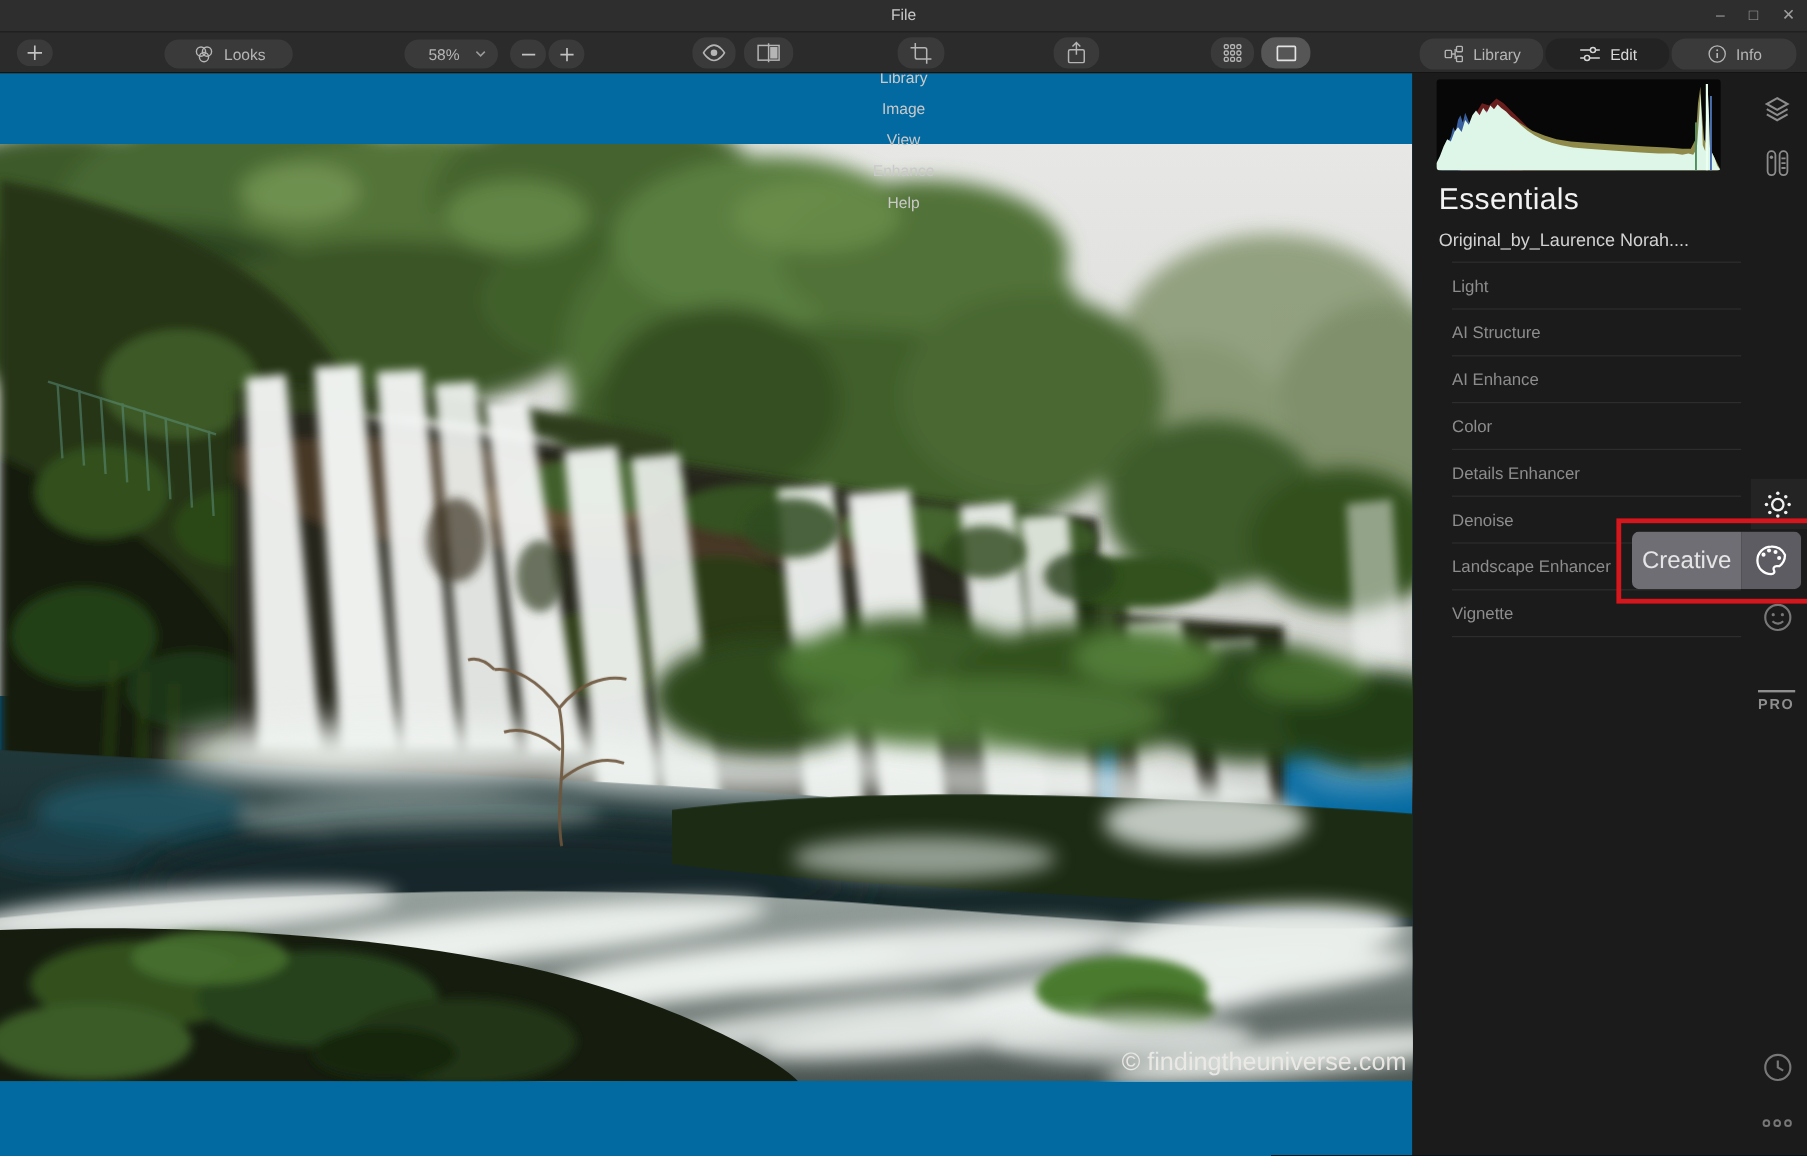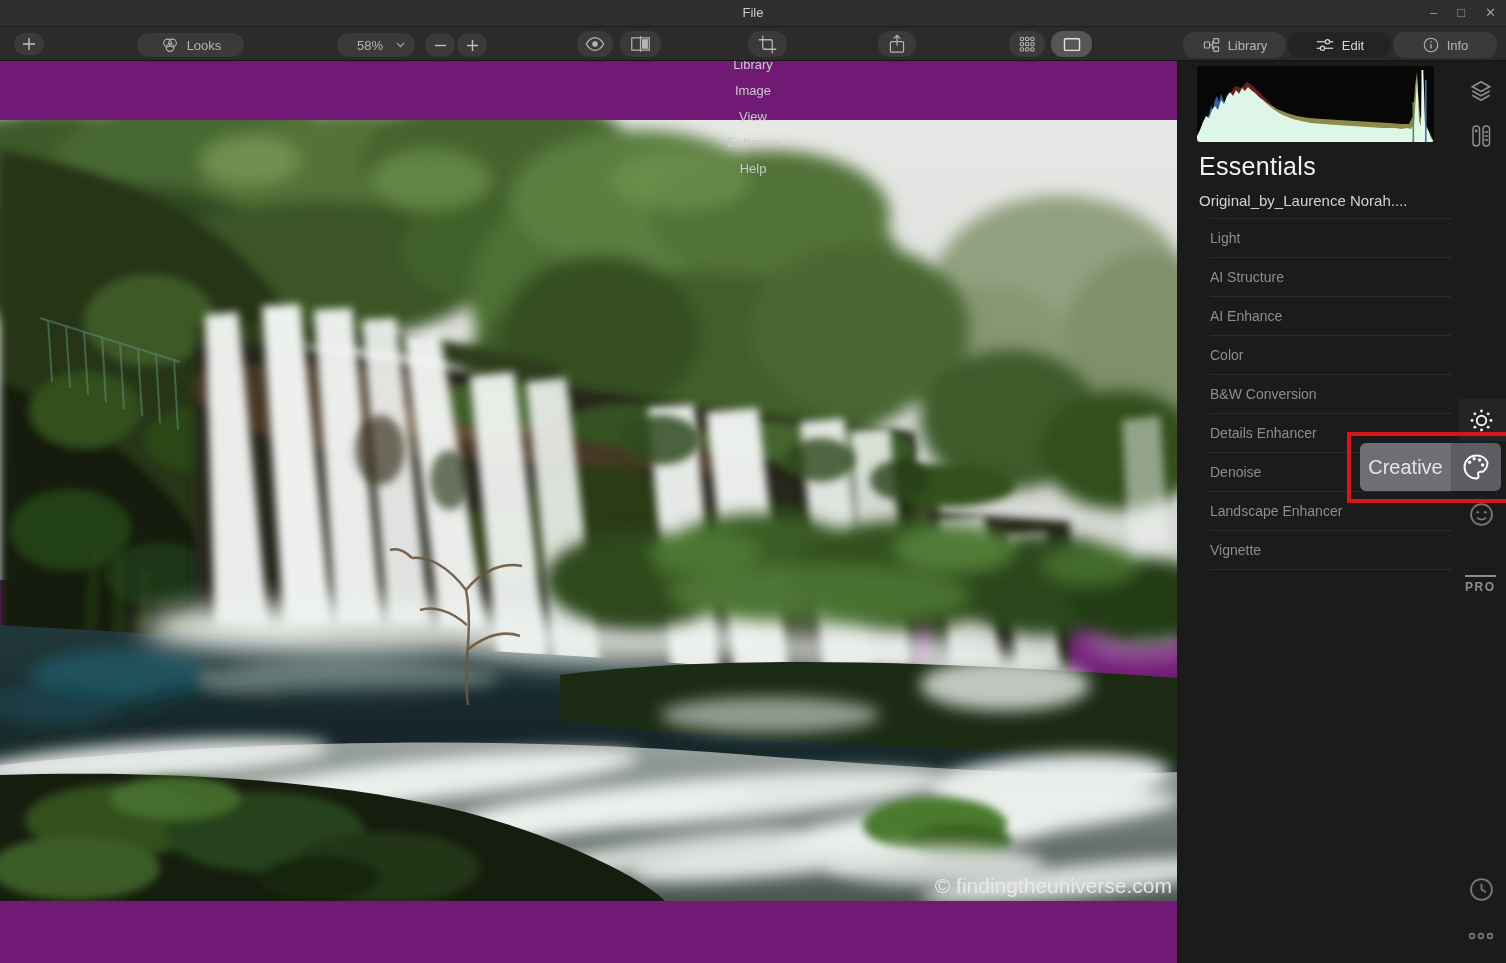--- a/index.html
+++ b/index.html
@@ -14,21 +14,21 @@
   .win-controls span{cursor:pointer;line-height:26px;}
   
   .toolbar{position:absolute;left:0;top:27px;width:100%;height:33px;background:#2b2b2b;
            border-bottom:1px solid #141414;z-index:30;}
   .tb{position:absolute;display:flex;align-items:center;justify-content:center;gap:7px;
       background:#3a3a3a;border:none;border-radius:12px;color:#b5b5b5;font-size:13px;padding:0;cursor:pointer;}
   .tb.active{background:#565656;}
   .tb.tab-active{background:#232323;}
   
   .main{position:absolute;left:0;top:60px;width:1506px;height:903px;}
-  .canvas{position:absolute;left:0;top:0;width:1177px;height:903px;background:#701a75;overflow:hidden;}
+  .canvas{position:absolute;left:0;top:0;width:1177px;height:903px;background:#0369a1;overflow:hidden;}
   .photo{position:absolute;left:0;top:60px;width:1177px;height:781px;}
   .watermark{position:absolute;right:5px;top:814px;font-size:21px;color:#eceae7;opacity:.95;z-index:5;}
   .panel{position:absolute;left:1177px;top:0;width:329px;height:903px;background:#1b1b1b;}
   .histogram{position:absolute;left:20px;top:6px;width:237px;height:76px;border-radius:3px;overflow:hidden;}
   .panel-title{position:absolute;left:22px;top:92px;font-size:25px;font-weight:400;color:#f2f2f2;letter-spacing:.3px;}
   .filename{position:absolute;left:22px;top:132px;font-size:15px;color:#d2d2d2;}
   .filter-list{position:absolute;left:22px;top:158px;width:241px;border-top:1px solid #2d2d2d;margin-left:11px;}
   .filter-row{height:38px;line-height:38px;border-bottom:1px solid #2d2d2d;color:#8d8d8d;
               font-size:14px;cursor:pointer;}
   
@@ -417,21 +417,20 @@
       </svg>
 
       <div class="panel-title">Essentials</div>
       <div class="filename">Original_by_Laurence Norah....</div>
 
       <div class="filter-list">
         <div class="filter-row"><span>Light</span></div>
         <div class="filter-row"><span>AI Structure</span></div>
         <div class="filter-row"><span>AI Enhance</span></div>
         <div class="filter-row"><span>Color</span></div>
-        <div class="filter-row"><span>B&amp;W Conversion</span></div>
         <div class="filter-row"><span>Details Enhancer</span></div>
         <div class="filter-row"><span>Denoise</span></div>
         <div class="filter-row"><span>Landscape Enhancer</span></div>
         <div class="filter-row"><span>Vignette</span></div>
       </div>
 
       <div class="strip-icon" style="left:286px;top:13px;">
         <span>
             <svg width="26" height="26" viewBox="0 0 24 24">
               <g fill="none" stroke="#8c8c8c" stroke-width="1.6">

